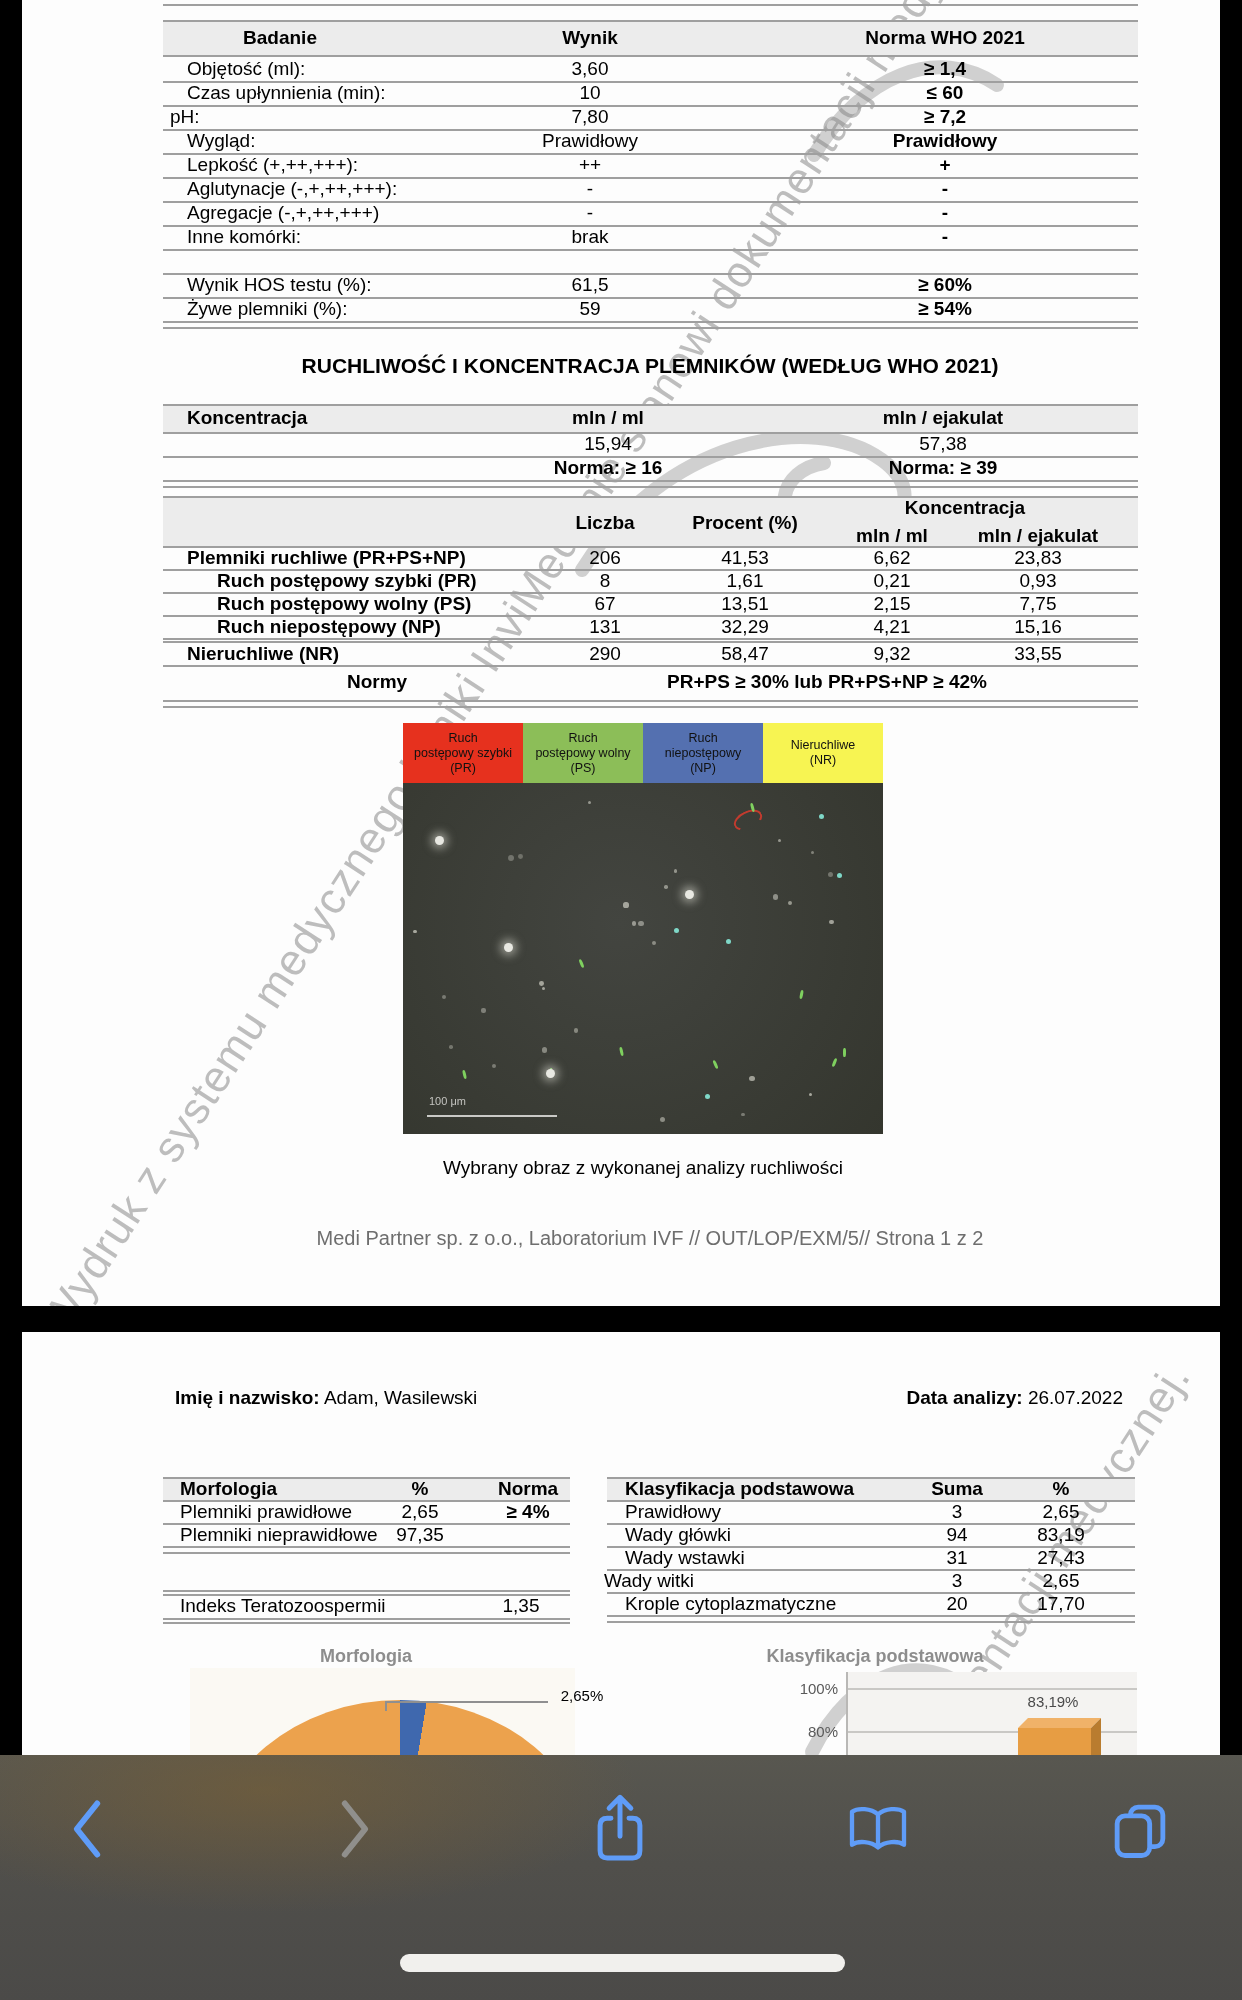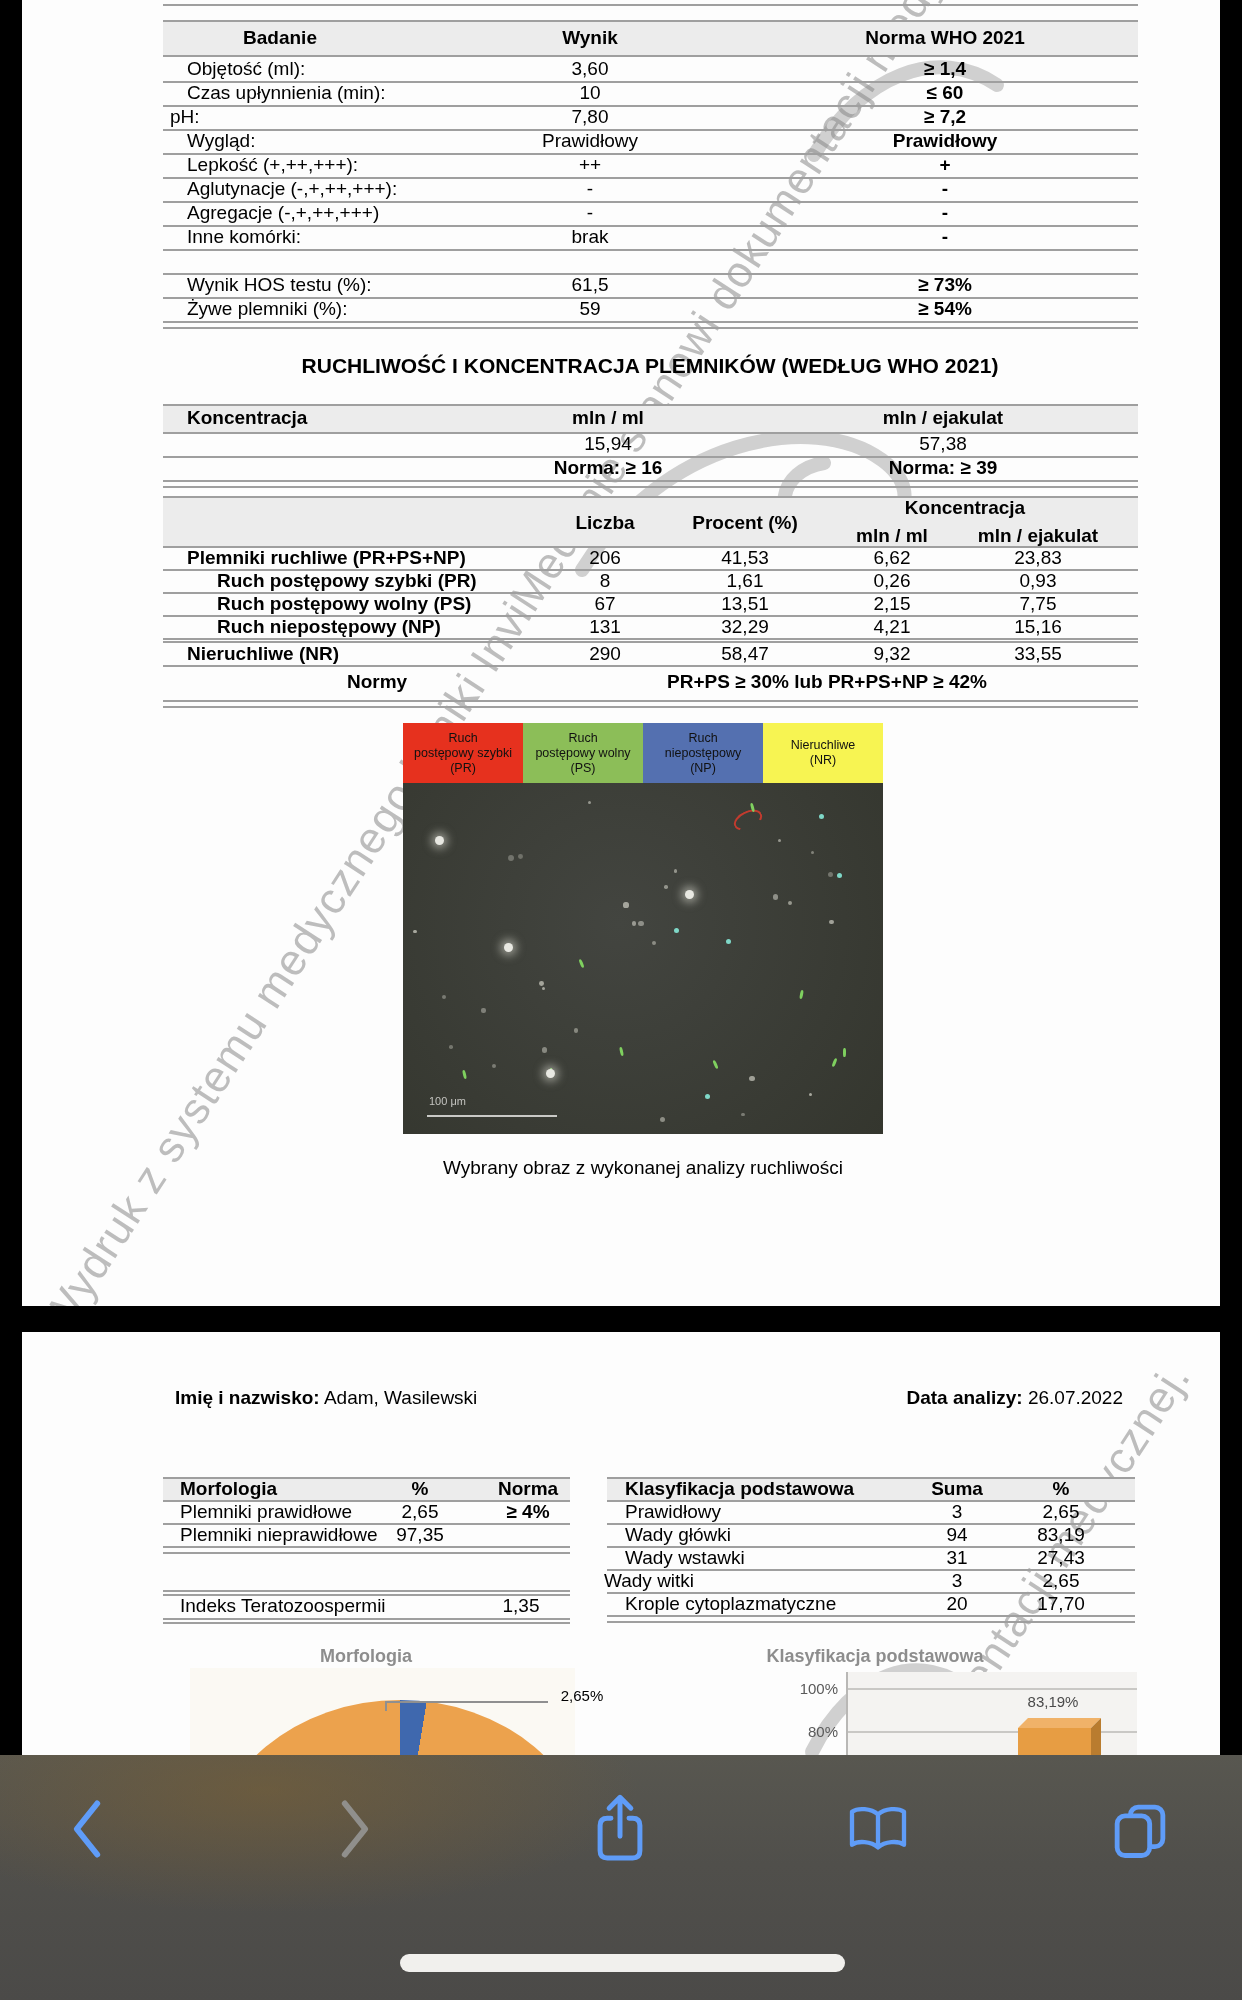--- a/index.html
+++ b/index.html
@@ -123,20 +123,21 @@
       <div class="dot" style="left: 32.4456px; top: 52.9574px; width: 9px; height: 9px; background: rgb(232, 232, 226); box-shadow: rgba(230, 230, 220, 0.5) 0px 0px 8px 4px;"></div>
       <div class="dot" style="left: 311.014px; top: 277.1px; width: 3px; height: 9px; background: rgb(127, 208, 95); transform: rotate(-23.8037deg); border-radius: 40%;"></div>
       <div class="dot" style="left: 261.364px; top: 102.195px; width: 3.55687px; height: 3.55687px; background: rgba(205, 205, 195, 0.592);"></div>
       <div class="dot" style="left: 302.479px; top: 310.696px; width: 5px; height: 5px; background: rgb(127, 216, 200);"></div>
       <div class="dot" style="left: 424.882px; top: 88.8906px; width: 5.04359px; height: 5.04359px; background: rgba(205, 205, 195, 0.396);"></div>
       <div class="dot" style="left: 384.626px; top: 118.368px; width: 3.9357px; height: 3.9357px; background: rgba(205, 205, 195, 0.627);"></div>
       <div class="dot" style="left: 60.42px; top: 286.752px; width: 3px; height: 9px; background: rgb(127, 208, 95); transform: rotate(-13.0332deg); border-radius: 40%;"></div>
     </div>
 
   <div class="cell" style="left:621px;top:1168px">Wybrany obraz z wykonanej analizy ruchliwości</div>
+  <div class="cell foot" style="left:628px;top:1238px">Medi Partner sp. z o.o., Laboratorium IVF // OUT/LOP/EXM/5// Strona 1 z 2</div>
 <div class="line" style="left: 141px; top: 4px; width: 975px;"></div>
     <div class="line" style="left: 141px; top: 20px; width: 975px;"></div>
     <div class="line" style="left: 141px; top: 55px; width: 975px;"></div>
     <div class="line" style="left: 141px; top: 81px; width: 975px;"></div>
     <div class="line" style="left: 141px; top: 105px; width: 975px;"></div>
     <div class="line" style="left: 141px; top: 129px; width: 975px;"></div>
     <div class="line" style="left: 141px; top: 153px; width: 975px;"></div>
     <div class="line" style="left: 141px; top: 177px; width: 975px;"></div>
     <div class="line" style="left: 141px; top: 201px; width: 975px;"></div>
     <div class="line" style="left: 141px; top: 225px; width: 975px;"></div>
@@ -179,33 +180,33 @@
     <div class="cell" style="left: 568px; top: 189px;">-</div>
     <div class="cell b" style="left: 923px; top: 189px;">-</div>
     <div class="cell cl" style="left: 165px; top: 213px;">Agregacje (-,+,++,+++)</div>
     <div class="cell" style="left: 568px; top: 213px;">-</div>
     <div class="cell b" style="left: 923px; top: 213px;">-</div>
     <div class="cell cl" style="left: 165px; top: 237px;">Inne komórki:</div>
     <div class="cell" style="left: 568px; top: 237px;">brak</div>
     <div class="cell b" style="left: 923px; top: 237px;">-</div>
     <div class="cell cl" style="left: 165px; top: 285px;">Wynik HOS testu (%):</div>
     <div class="cell" style="left: 568px; top: 285px;">61,5</div>
-    <div class="cell b" style="left: 923px; top: 285px;">≥ 73%</div>
+    <div class="cell b" style="left: 923px; top: 285px;">≥ 60%</div>
     <div class="cell cl" style="left: 165px; top: 309px;">Żywe plemniki (%):</div>
     <div class="cell" style="left: 568px; top: 309px;">59</div>
     <div class="cell b" style="left: 923px; top: 309px;">≥ 54%</div>
     <div class="cell cl b" style="left: 165px; top: 557.5px;">Plemniki ruchliwe (PR+PS+NP)</div>
     <div class="cell" style="left: 583px; top: 557.5px;">206</div>
     <div class="cell" style="left: 723px; top: 557.5px;">41,53</div>
     <div class="cell" style="left: 870px; top: 557.5px;">6,62</div>
     <div class="cell" style="left: 1016px; top: 557.5px;">23,83</div>
     <div class="cell cl b" style="left: 195px; top: 580.5px;">Ruch postępowy szybki (PR)</div>
     <div class="cell" style="left: 583px; top: 580.5px;">8</div>
     <div class="cell" style="left: 723px; top: 580.5px;">1,61</div>
-    <div class="cell" style="left: 870px; top: 580.5px;">0,26</div>
+    <div class="cell" style="left: 870px; top: 580.5px;">0,21</div>
     <div class="cell" style="left: 1016px; top: 580.5px;">0,93</div>
     <div class="cell cl b" style="left: 195px; top: 603.5px;">Ruch postępowy wolny (PS)</div>
     <div class="cell" style="left: 583px; top: 603.5px;">67</div>
     <div class="cell" style="left: 723px; top: 603.5px;">13,51</div>
     <div class="cell" style="left: 870px; top: 603.5px;">2,15</div>
     <div class="cell" style="left: 1016px; top: 603.5px;">7,75</div>
     <div class="cell cl b" style="left: 195px; top: 626.5px;">Ruch niepostępowy (NP)</div>
     <div class="cell" style="left: 583px; top: 626.5px;">131</div>
     <div class="cell" style="left: 723px; top: 626.5px;">32,29</div>
     <div class="cell" style="left: 870px; top: 626.5px;">4,21</div>

